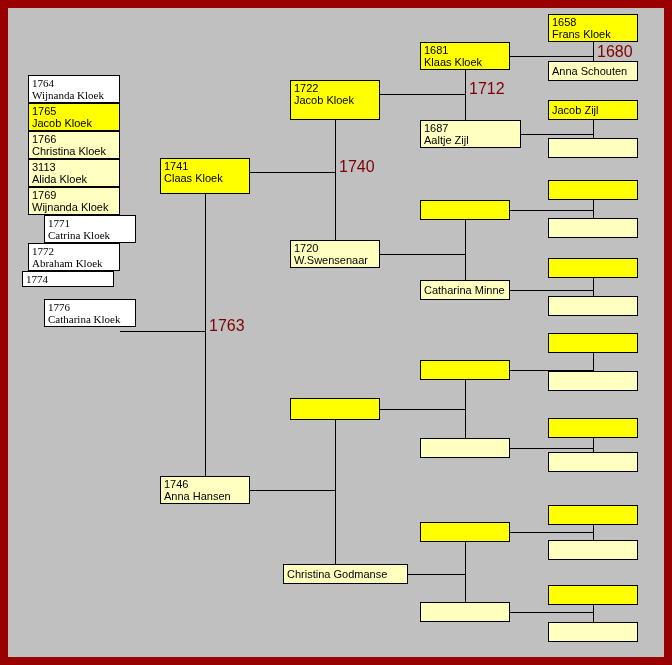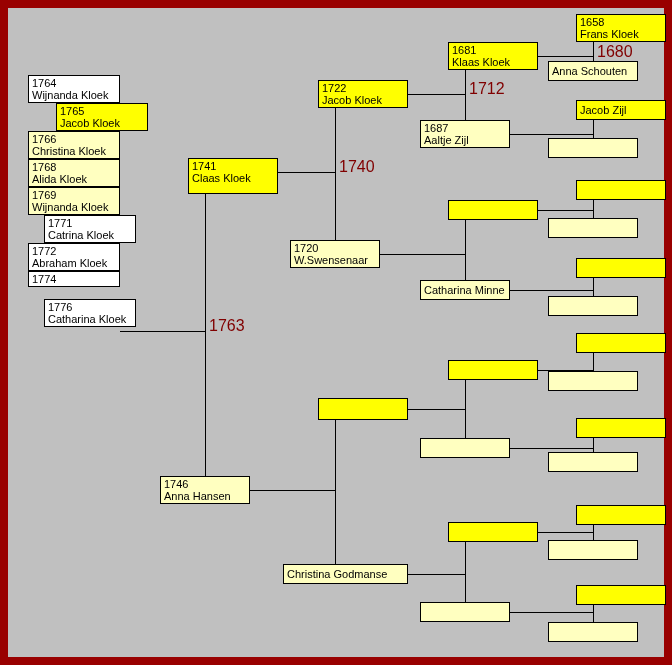--- a/index.html
+++ b/index.html
@@ -37,23 +37,23 @@
     overflow: hidden;
     padding: 1px 3px;
     cursor: default;
   }
   .box .yr, .box .nm {
     display: block;
     line-height: 12px;
     white-space: nowrap;
   }
   .box.one { display: flex; align-items: center; padding: 0 3px; }
-  .yellow { background: var(--father-fill, #FFFF00); margin-left: 28px; }
+  .yellow { background: var(--father-fill, #FFFF00); }
   .pale   { background: var(--mother-fill, #FFFFC0); }
-  .white  { background: var(--neutral-fill, #FFFFFF); }
+  .white  { background: var(--neutral-fill, #FFFFFF); font-family: Liberation Serif, serif; }
   .myear {
     position: absolute;
     font-size: 16px;
     color: var(--marriage-year-color, #800000);
     white-space: nowrap;
   }
 </style>
 </head>
 <body>
 
@@ -101,71 +101,71 @@
   </div>
   <div class="box two yellow" style="left:28px;top:103px;width:92px;height:28px">
     <span class="yr">1765</span>
     <span class="nm">Jacob Kloek</span>
   </div>
   <div class="box two pale" style="left:28px;top:131px;width:92px;height:28px">
     <span class="yr">1766</span>
     <span class="nm">Christina Kloek</span>
   </div>
   <div class="box two pale" style="left:28px;top:159px;width:92px;height:28px">
-    <span class="yr">1768</span>
+    <span class="yr">3113</span>
     <span class="nm">Alida Kloek</span>
   </div>
   <div class="box two pale" style="left:28px;top:187px;width:92px;height:28px">
     <span class="yr">1769</span>
     <span class="nm">Wijnanda Kloek</span>
   </div>
   <div class="box two white" style="left:44px;top:215px;width:92px;height:28px">
     <span class="yr">1771</span>
     <span class="nm">Catrina Kloek</span>
   </div>
   <div class="box two white" style="left:28px;top:243px;width:92px;height:28px">
     <span class="yr">1772</span>
     <span class="nm">Abraham Kloek</span>
   </div>
-  <div class="box two white" style="left:28px;top:271px;width:92px;height:16px">
+  <div class="box two white" style="left:22px;top:271px;width:92px;height:16px">
     <span class="yr">1774</span>
     <span class="nm">Catrina Kloek</span>
   </div>
   <div class="box two white" style="left:44px;top:299px;width:92px;height:28px">
     <span class="yr">1776</span>
     <span class="nm">Catharina Kloek</span>
   </div>
 
   <div class="box two yellow" style="left:160px;top:158px;width:90px;height:36px">
     <span class="yr">1741</span>
     <span class="nm">Claas Kloek</span>
   </div>
   <div class="box two pale" style="left:160px;top:476px;width:90px;height:28px">
     <span class="yr">1746</span>
     <span class="nm">Anna Hansen</span>
   </div>
 
-  <div class="box two yellow" style="left:290px;top:80px;width:90px;height:28px">
+  <div class="box two yellow" style="left:290px;top:80px;width:90px;height:40px">
     <span class="yr">1722</span>
     <span class="nm">Jacob Kloek</span>
   </div>
   <div class="box two pale" style="left:290px;top:240px;width:90px;height:28px">
     <span class="yr">1720</span>
     <span class="nm">W.Swensenaar</span>
   </div>
   <div class="box one yellow" style="left:290px;top:398px;width:90px;height:22px"></div>
   <div class="box one pale" style="left:283px;top:564px;width:125px;height:20px">
     <span class="nm">Christina Godmanse</span>
   </div>
 
   <div class="box two yellow" style="left:420px;top:42px;width:90px;height:28px">
     <span class="yr">1681</span>
     <span class="nm">Klaas Kloek</span>
   </div>
-  <div class="box two pale" style="left:420px;top:120px;width:90px;height:28px">
+  <div class="box two pale" style="left:420px;top:120px;width:101px;height:28px">
     <span class="yr">1687</span>
     <span class="nm">Aaltje Zijl</span>
   </div>
   <div class="box one yellow" style="left:420px;top:200px;width:90px;height:20px"></div>
   <div class="box one pale" style="left:420px;top:280px;width:90px;height:20px">
     <span class="nm">Catharina Minne</span>
   </div>
   <div class="box one yellow" style="left:420px;top:360px;width:90px;height:20px"></div>
   <div class="box one pale" style="left:420px;top:438px;width:90px;height:20px"></div>
   <div class="box one yellow" style="left:420px;top:522px;width:90px;height:20px"></div>

